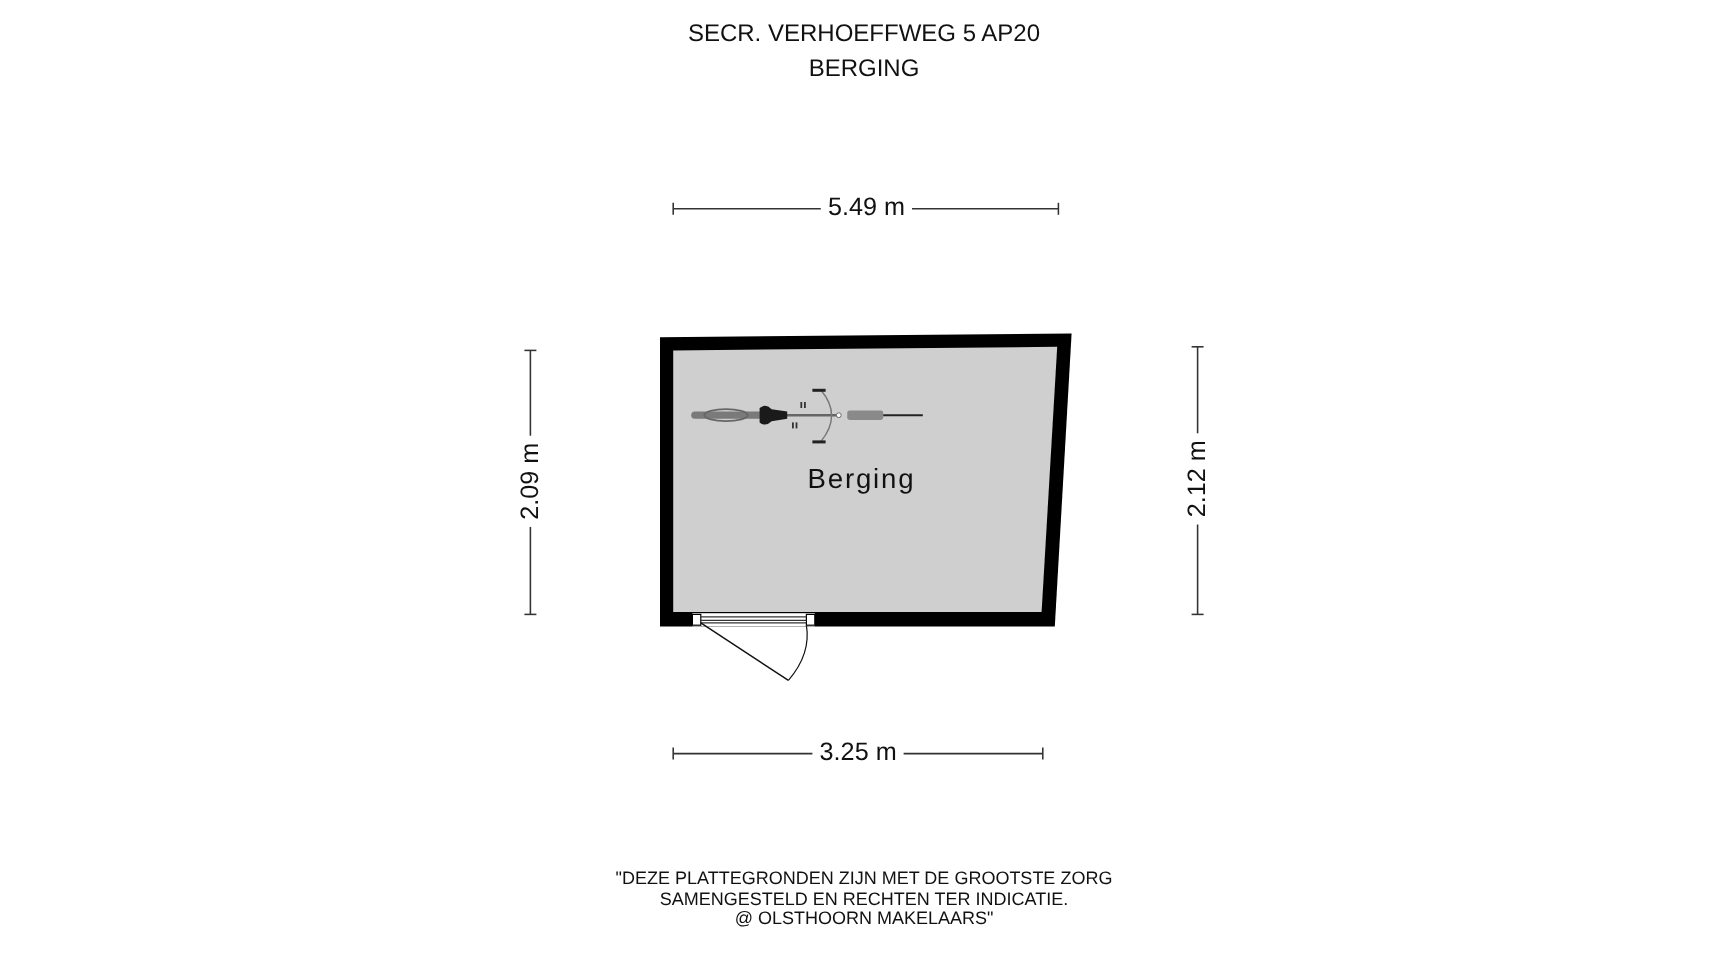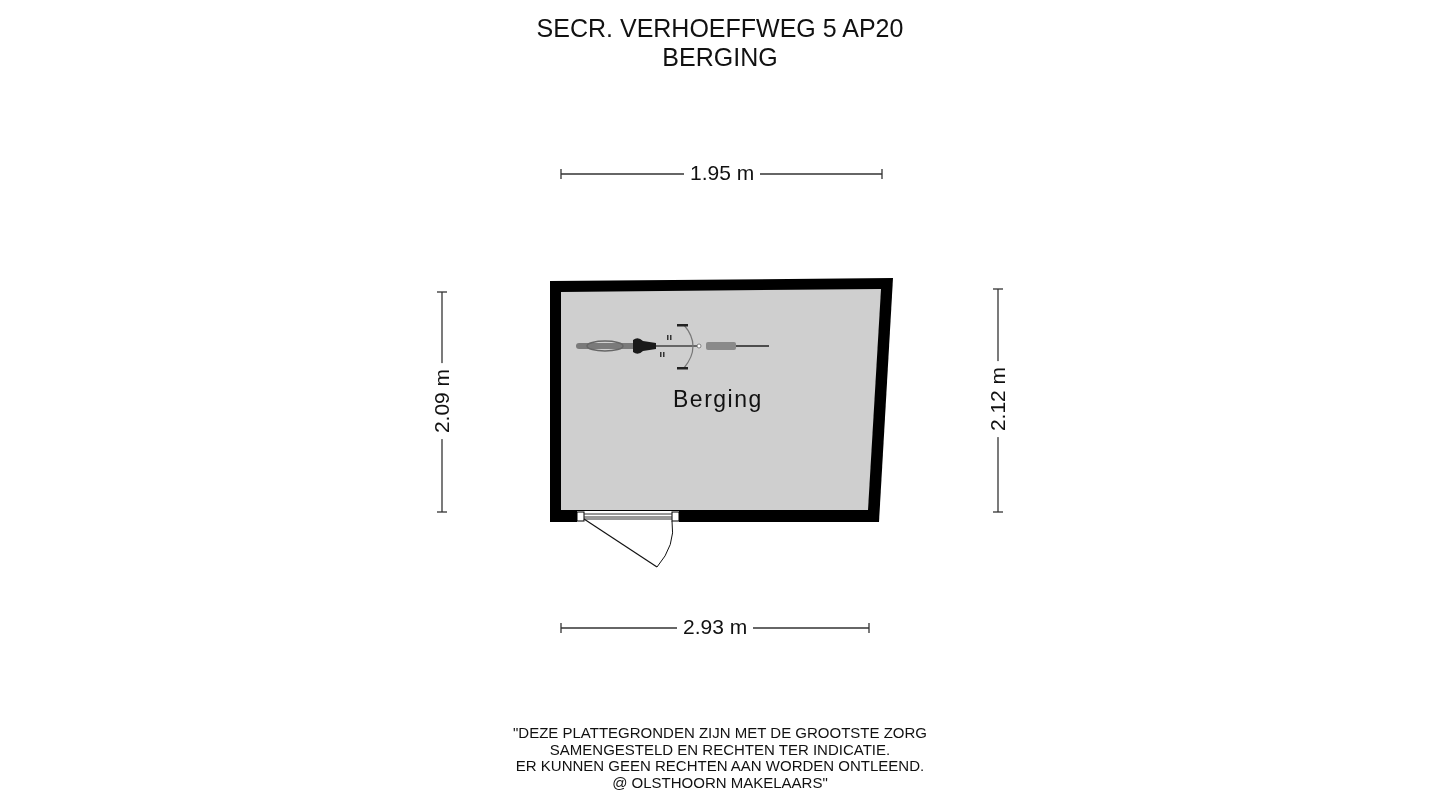--- a/index.html
+++ b/index.html
@@ -1,17 +1,17 @@
 <!DOCTYPE html>
 <html><head>
 <meta charset="utf-8">
 <style>
   html, body { margin:0; padding:0; background:#fff; }
   body { width:1440px; height:810px; position:relative; overflow:hidden; font-family:"Liberation Sans", sans-serif; color:#111; }
-  .title { position:absolute; left:0; width:1440px; text-align:center; font-size:25px; line-height:29px; top:14px; }
+  .title { position:absolute; left:0; width:1440px; text-align:center; font-size:20px; line-height:29px; top:14px; }
   .title div { white-space:nowrap; }
   svg.plan { position:absolute; left:0; top:0; }
   .dim { position:absolute; font-size:21px; background:#fff; padding:0 6px; white-space:nowrap; }
   .dim.v { transform:translate(-50%,-50%) rotate(-90deg); }
   .room-label { position:absolute; left:673px; top:386px; font-size:23px; letter-spacing:1.5px; }
   .disclaimer { position:absolute; left:0; width:1440px; top:725px; text-align:center; font-size:15px; line-height:16.5px; }
 </style>
 </head>
 <body>
 
@@ -72,25 +72,24 @@
     <rect x="677" y="324" width="11" height="2.5" fill="#222"></rect>
     <rect x="677" y="367" width="11" height="2.5" fill="#222"></rect>
     <rect x="667" y="335" width="1.5" height="5" fill="#333"></rect>
     <rect x="670" y="335" width="1.5" height="5" fill="#333"></rect>
     <rect x="660" y="352" width="1.5" height="5" fill="#333"></rect>
     <rect x="663" y="352" width="1.5" height="5" fill="#333"></rect>
     <circle cx="699" cy="346" r="2" fill="#fff" stroke="#666" stroke-width="0.8"></circle>
   </g>
 </svg>
 
-<div class="dim" style="left:684px; top:161px;">1.95 m</div>
-<div class="dim" style="left:677px; top:615px;">2.93 m</div>
+<div class="dim" style="left:684px; top:161px;">5.49 m</div>
+<div class="dim" style="left:677px; top:615px;">3.25 m</div>
 <div class="dim v" style="left:442px; top:401px;">2.09 m</div>
 <div class="dim v" style="left:998px; top:399px;">2.12 m</div>
 
 <div class="room-label">Berging</div>
 
 <div class="disclaimer">
   <div>"DEZE PLATTEGRONDEN ZIJN MET DE GROOTSTE ZORG</div>
   <div>SAMENGESTELD EN RECHTEN TER INDICATIE.</div>
-  <div>ER KUNNEN GEEN RECHTEN AAN WORDEN ONTLEEND.</div>
   <div>@ OLSTHOORN MAKELAARS"</div>
 </div>
 
 </body></html>

